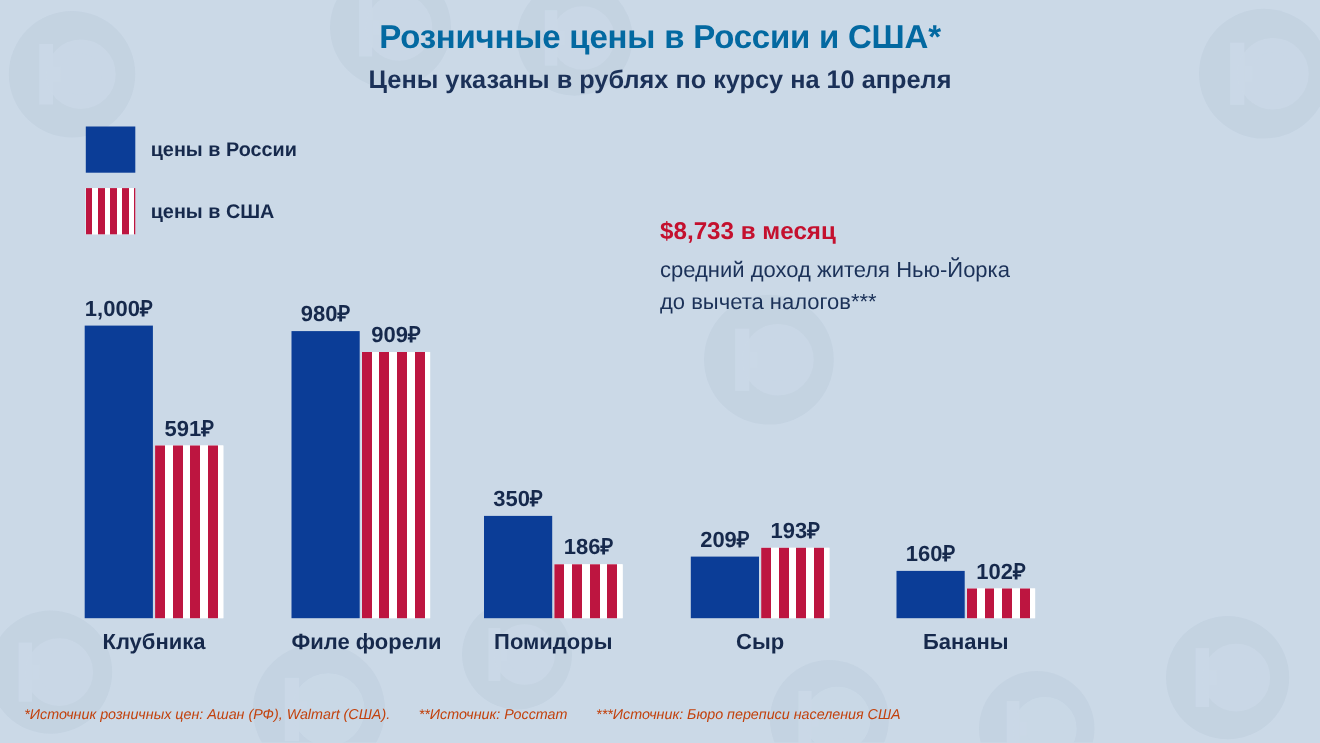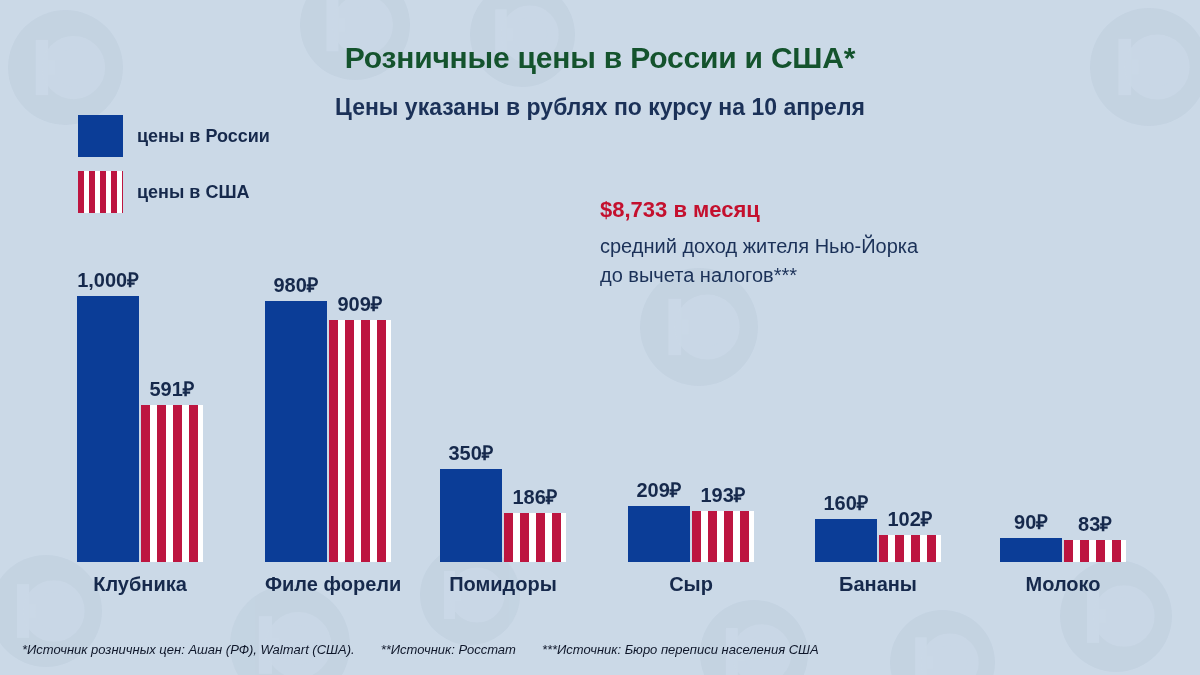--- a/index.html
+++ b/index.html
@@ -20,24 +20,24 @@
     background: #c3d2e1;
     opacity: .85;
   }
   .wm svg { position: absolute; inset: 0; width: 100%; height: 100%; }
   .wm .glyph { fill: #cbd9e7; opacity: .85; }
 
   
   #header { position: absolute; left: 0; right: 0; top: 18px; text-align: center; }
   #chart-title {
     font-size: 30px; font-weight: bold; letter-spacing: -.2px;
-    color: #14532d; line-height: 1.1; margin-top: 23px;
+    color: #0369a1; line-height: 1.1;
   }
   #chart-subtitle {
-    margin-top: 21px;
+    margin-top: 9px;
     font-size: 23px; font-weight: bold; color: #1b3158; line-height: 1.1;
   }
 
   
   #legend { position: absolute; left: 78px; top: 115px; }
   .legend-row { display: flex; align-items: center; height: 42px; margin-bottom: 14px; }
   .legend-swatch { width: 45px; height: 42px; margin-right: 14px; flex: none; }
   .legend-swatch.ru { background: #0b3d97; }
   .legend-swatch.us {
     background: #ffffff;
@@ -77,21 +77,21 @@
   .cat-label {
     position: absolute; top: 100%; left: 0; width: 100%;
     margin-top: 11px; text-align: center;
     font-size: 20px; font-weight: bold; color: #16294c; white-space: nowrap;
   }
 
   
   #footnotes {
     position: absolute; left: 22px; right: 20px; bottom: 18px;
     display: flex; align-items: baseline;
-    font-style: italic; font-size: 13px; color: #0f172a;
+    font-style: italic; font-size: 13px; color: #c2410c;
   }
   #footnotes .note { margin-right: 26px; white-space: nowrap; }
 </style>
 </head>
 <body>
 
 <div id="watermarks">
     <div class="wm" style="left: 8px; top: 10px; width: 115px; height: 115px;">
       <svg viewBox="0 0 100 100">
         <rect class="glyph" x="24" y="26" width="11" height="48"></rect>
@@ -229,47 +229,36 @@
           <span class="bar-value">186₽</span>
         </div>
       </div>
       <div class="cat-label">Помидоры</div>
     </div>
     <div class="group" style="left: 628px; height: 266px; width: 126px;">
       <div class="bars">
         <div class="bar ru" style="height: 56px;">
           <span class="bar-value">209₽</span>
         </div>
-        <div class="bar us" style="height: 51px; margin-left: 2px;">
+        <div class="bar us" style="height: 64px; margin-left: 2px;">
           <span class="bar-value">193₽</span>
         </div>
       </div>
       <div class="cat-label">Сыр</div>
     </div>
     <div class="group" style="left: 815px; height: 266px; width: 126px;">
       <div class="bars">
         <div class="bar ru" style="height: 43px;">
           <span class="bar-value">160₽</span>
         </div>
         <div class="bar us" style="height: 27px; margin-left: 2px;">
           <span class="bar-value">102₽</span>
         </div>
       </div>
       <div class="cat-label">Бананы</div>
-    </div>
-    <div class="group" style="left: 1000px; height: 266px; width: 126px;">
-      <div class="bars">
-        <div class="bar ru" style="height: 24px;">
-          <span class="bar-value">90₽</span>
-        </div>
-        <div class="bar us" style="height: 22px; margin-left: 2px;">
-          <span class="bar-value">83₽</span>
-        </div>
-      </div>
-      <div class="cat-label">Молоко</div>
     </div>
   </div>
 
 <div id="footnotes">
   <span class="note">*Источник розничных цен: Ашан (РФ), Walmart (США).</span>
   <span class="note">**Источник: Росстат</span>
   <span class="note">***Источник: Бюро переписи населения США</span>
 </div>
 
 </body></html>

